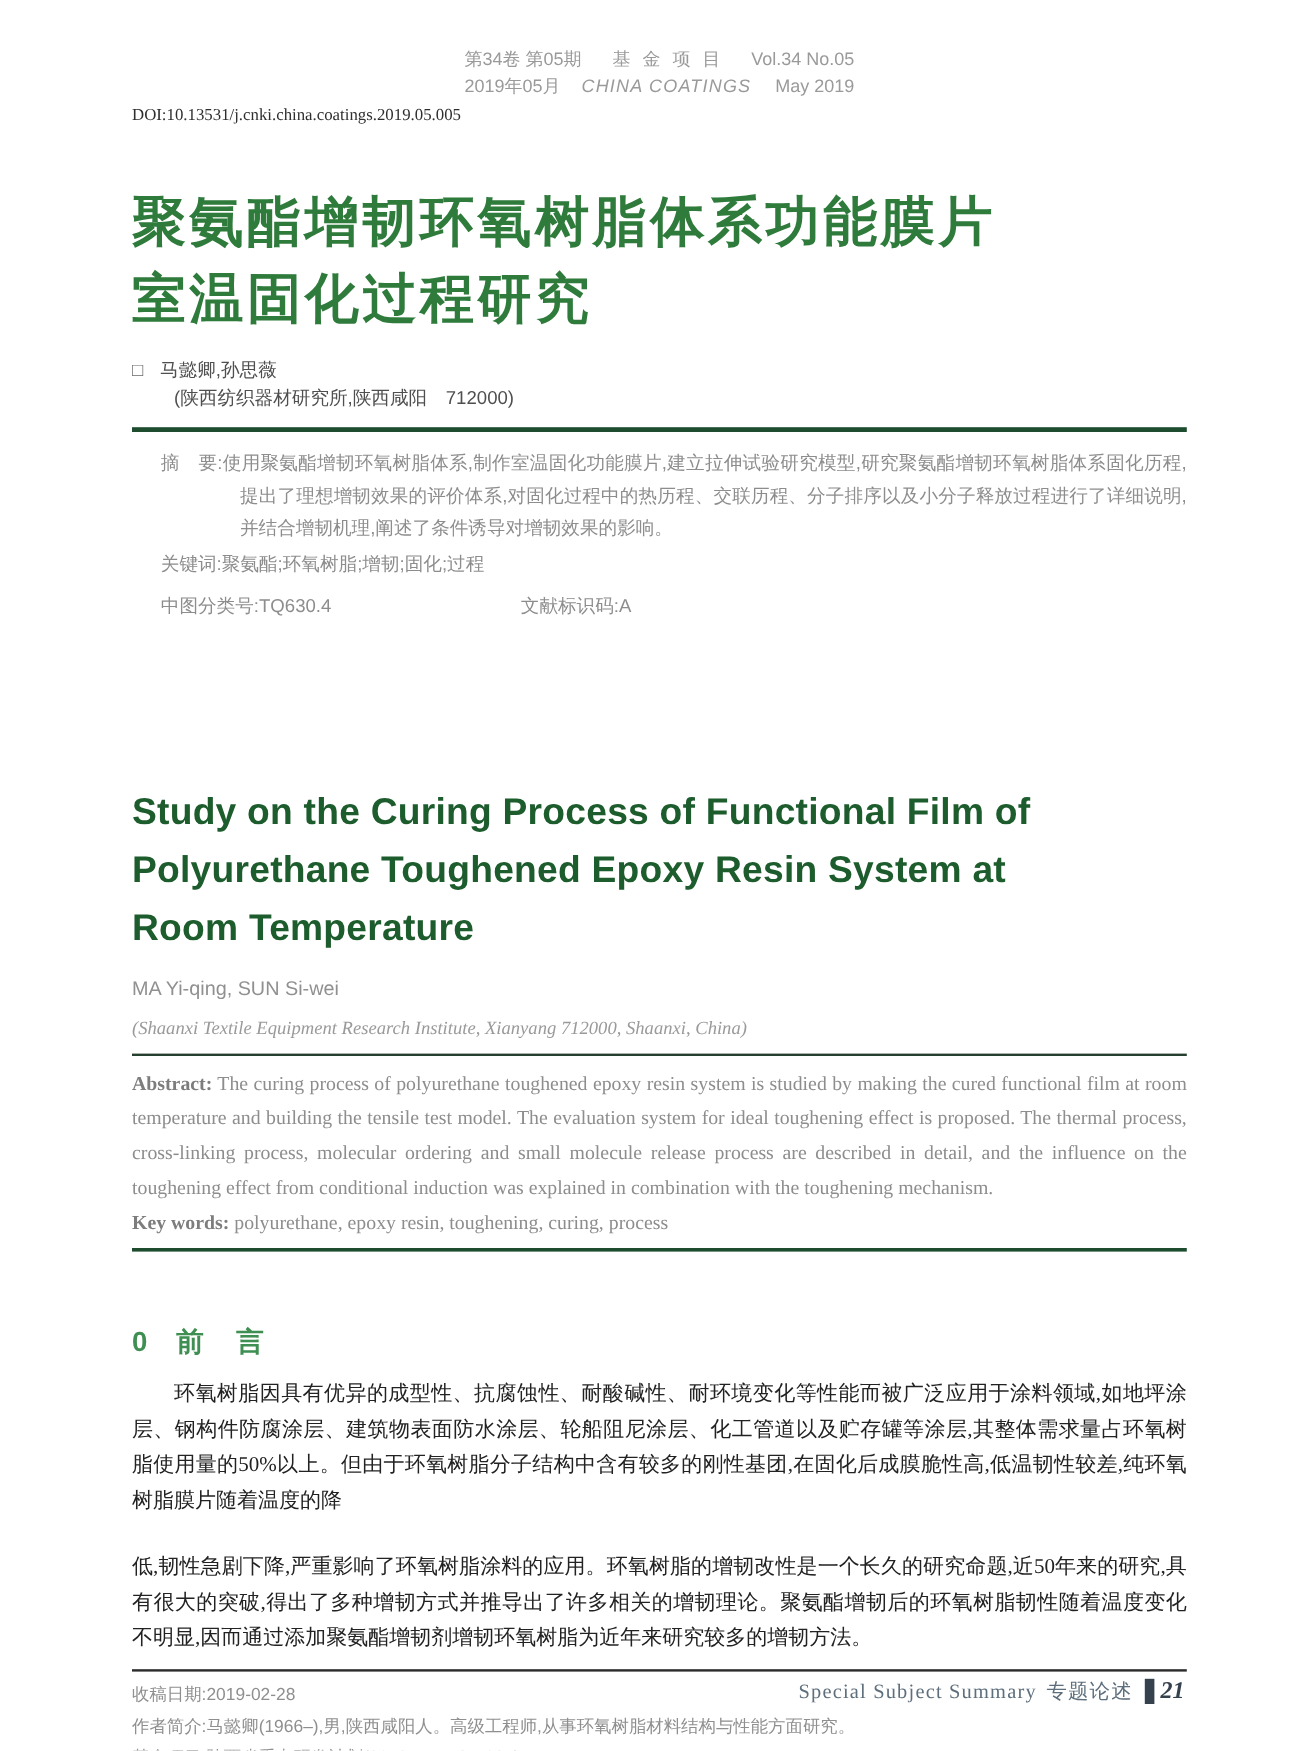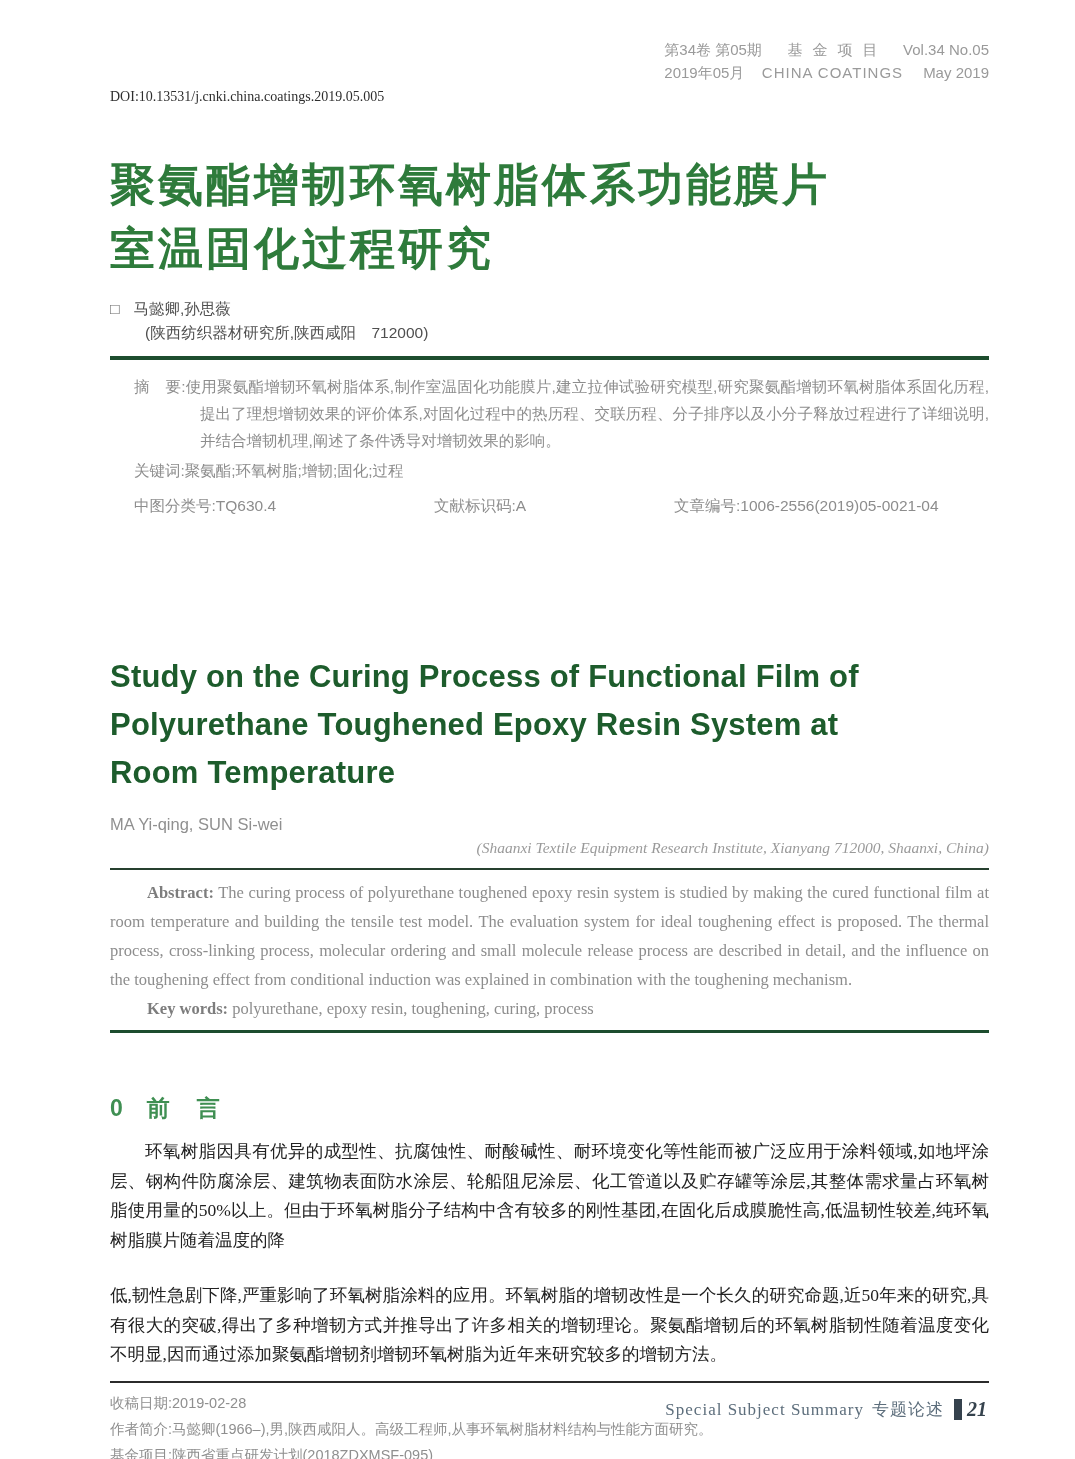--- a/index.html
+++ b/index.html
@@ -12,31 +12,31 @@
     margin: 0 auto;
     background: #ffffff;
     overflow: hidden;
     font-family: "Liberation Serif", serif;
   }
   .content { padding: 38px 86px 0 110px; }
 
   
   .jheader {
     display: flex;
-    justify-content: flex-end;
+    justify-content: center;
     align-items: flex-start;
     color: #9a9a9a;
     font-family: "Liberation Sans", sans-serif;
     font-size: 15px;
     line-height: 23px;
   }
   .jheader .col-c { text-align: center; }
   .jheader .col-r { text-align: right; }
   .cn-journal { letter-spacing: 10px; margin-right: -10px; }
-  .en-journal { letter-spacing: 1px; }
+  .en-journal { letter-spacing: 1px; font-style: italic; }
   .doi {
     margin-top: 5px;
     color: #2e2e2e;
     font-family: "Liberation Serif", serif;
     font-size: 14px;
   }
 
   
   .cn-title {
     margin-top: 48px;
@@ -84,36 +84,35 @@
     line-height: 48px;
     letter-spacing: 0.2px;
   }
   .en-authors {
     margin-top: 18px;
     color: #909090;
     font-family: "Liberation Sans", sans-serif;
     font-size: 16.5px;
   }
   .en-affil {
-    margin-top: 5px;
+    margin-top: 15px;
     color: #9a9a9a;
     font-style: italic;
     font-size: 15.5px;
-    text-align: right;
   }
   .rule-thin {
     margin-top: 11px;
     height: 2px;
     background: #26402f;
   }
 
   
   .abs-en-block { margin-top: 8px; color: #8d8d8d; font-size: 16.5px; line-height: 29px; }
   .abs-en { text-align: justify; }
-  .abs-en .lbl, .kw-en .lbl { font-weight: bold; color: #7d7d7d; margin-left: 37px; }
+  .abs-en .lbl, .kw-en .lbl { font-weight: bold; color: #7d7d7d; }
   .kw-en { margin-top: 0px; }
   .rule-green2 {
     margin-top: 7px;
     height: 3px;
     background: #1d4d2e;
   }
 
   
   .sec-head {
     margin-top: 60px;
@@ -205,21 +204,20 @@
     </div>
 
     <div class="rule-thick"></div>
 
     <div class="abs-cn-block">
       <p class="abs-cn"><span>摘　要:</span><span>使用聚氨酯增韧环氧树脂体系,制作室温固化功能膜片,建立拉伸试验研究模型,研究聚氨酯增韧环氧树脂体系固化历程,提出了理想增韧效果的评价体系,对固化过程中的热历程、交联历程、分子排序以及小分子释放过程进行了详细说明,并结合增韧机理,阐述了条件诱导对增韧效果的影响。</span></p>
       <div class="kw-cn"><span>关键词:</span><span>聚氨酯;环氧树脂;增韧;固化;过程</span></div>
       <div class="clc-row">
         <div class="clc-1"><span>中图分类号:</span><span>TQ630.4</span></div>
         <div class="clc-2"><span>文献标识码:</span><span>A</span></div>
-        <div class="clc-3"><span>文章编号:</span><span>1006-2556(2019)05-0021-04</span></div>
       </div>
     </div>
 
     <div class="en-title">Study on the Curing Process of Functional Film of Polyurethane Toughened Epoxy Resin System at Room Temperature</div>
     <div class="en-authors">MA Yi-qing, SUN Si-wei</div>
     <div class="en-affil">(Shaanxi Textile Equipment Research Institute, Xianyang 712000, Shaanxi, China)</div>
 
     <div class="rule-thin"></div>
 
     <div class="abs-en-block">

